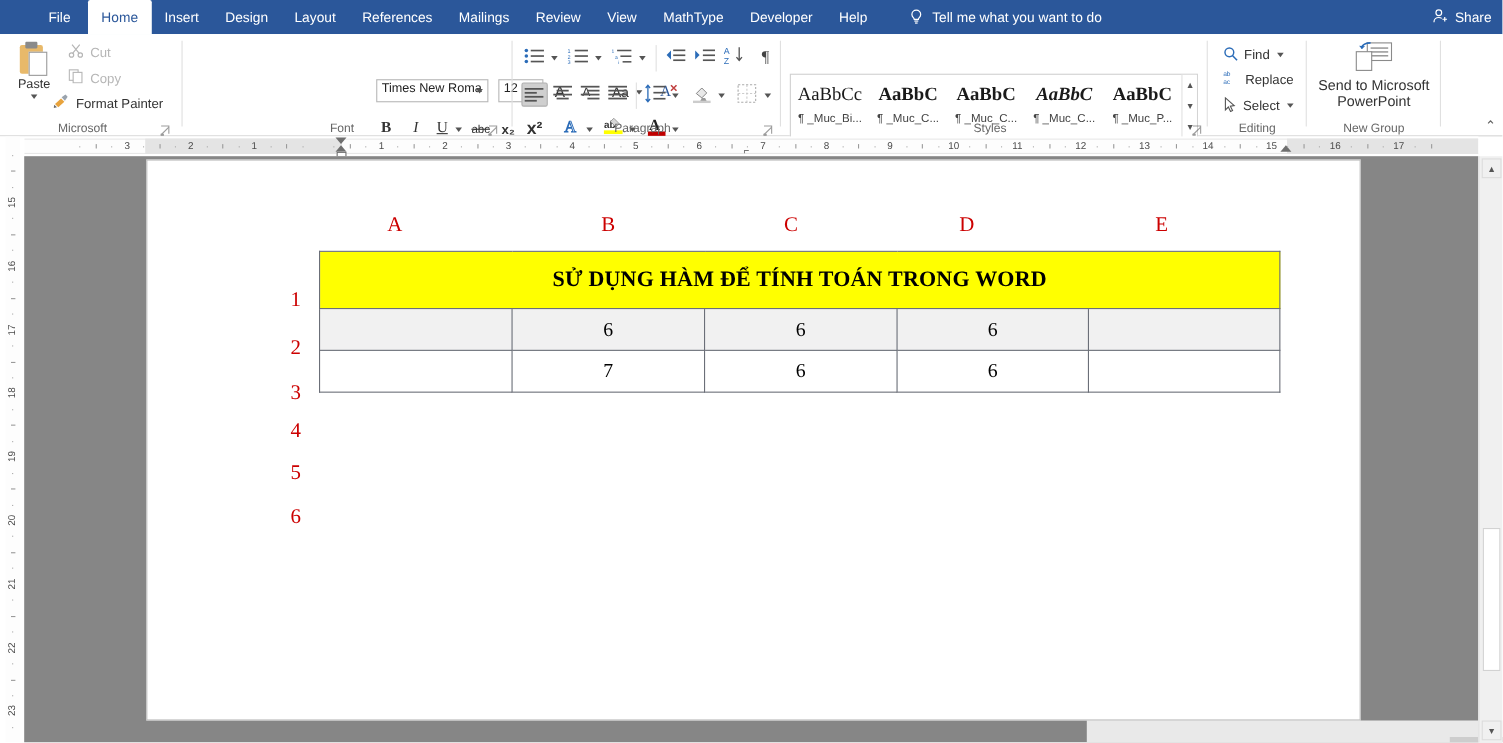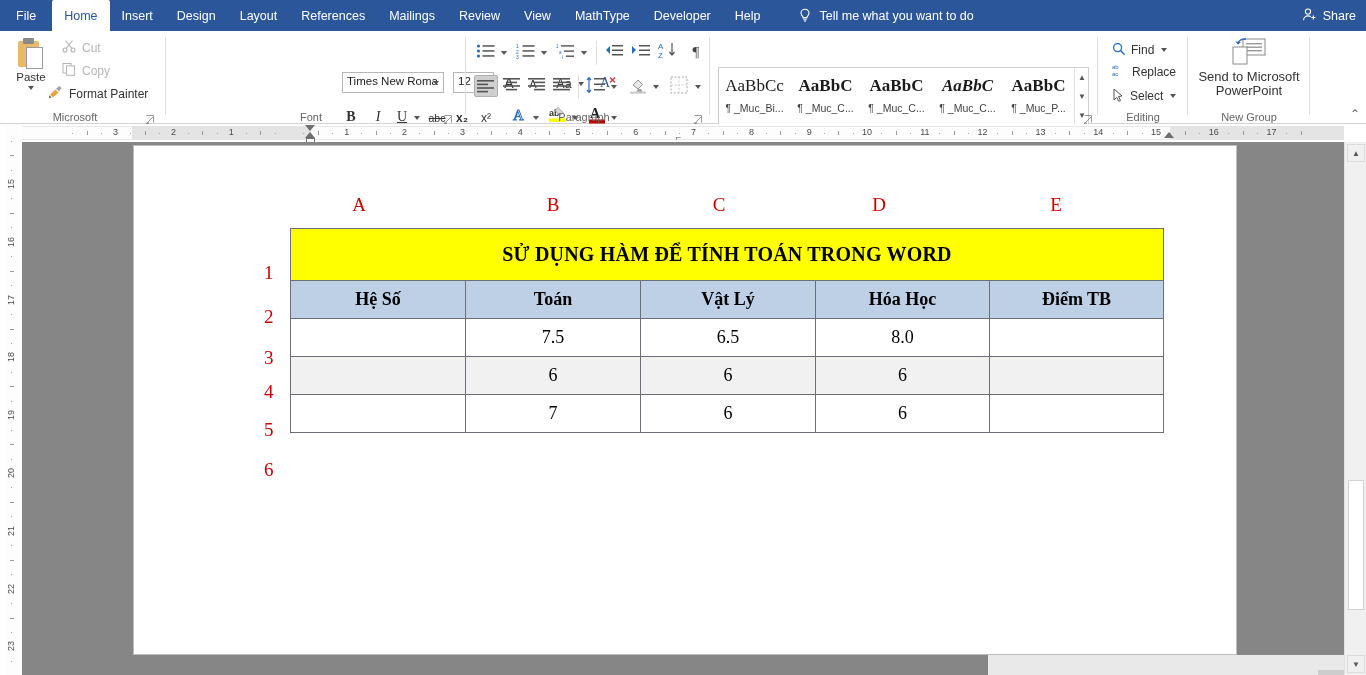--- a/index.html
+++ b/index.html
@@ -15,21 +15,21 @@
   .titlebar {
     position: absolute; top: 0; left: 0; width: 1366px; height: 31px;
     background: #2b579a;
     display: flex; align-items: stretch;
   }
   .tab {
     color: #ffffff; font-size: 12.5px;
     padding: 0 12px; display: flex; align-items: center;
     white-space: nowrap; cursor: default;
   }
-  .tab.file { padding: 0 16px; }
+  .tab.file { padding: 0 16px; margin-left: 28px; }
   .tab.active {
     background: #ffffff; color: #2b579a; font-weight: normal;
     border-top-left-radius: 2px; border-top-right-radius: 2px;
   }
   .tellme {
     display: flex; align-items: center; gap: 7px;
     margin-left: 26px; color: #ffffff; font-size: 12.5px;
   }
   .bulb {
     width: 14px; height: 15px; position: relative; display: inline-block;
@@ -430,21 +430,21 @@
       <div class="ricon" style="left:227px; top:76px; width:18px; height:20px; text-decoration:underline; font-family:'Liberation Serif',serif; font-size:14px;">
         <span>U</span>
       </div>
       <div class="dd" style="left:245px; top:77px;"></div>
       <div class="ricon" style="left:261px; top:77px; width:20px; height:20px; font-size:10.5px; text-decoration:line-through;">
         <span>abc</span>
       </div>
       <div class="ricon" style="left:286px; top:77px; width:20px; height:20px; font-size:12px; font-weight:bold;">
         <span>x₂</span>
       </div>
-      <div class="ricon" style="left:310px; top:77px; width:20px; height:20px; font-size:12px; font-weight:normal;">
+      <div class="ricon" style="left:310px; top:77px; width:20px; height:20px; font-size:16px; font-weight:bold;">
         <span>x²</span>
       </div>
 
       <div class="ricon" style="left:343px; top:75px; width:22px; height:20px;">
         <span>
           <svg width="18" height="17" viewBox="0 0 18 17">
             <text x="2" y="14" font-family="Liberation Serif, serif" font-size="15" fill="none" stroke="#2b6cb8" stroke-width=".9">A</text>
           </svg>
         </span>
       </div>
@@ -659,20 +659,21 @@
         <div class="stylecell" style="left:284px; font-weight:bold;">
           <div class="samp">AaBbC</div>
           <div class="sname" style="font-weight:normal">¶ _Muc_P...</div>
         </div>
         <div class="stylescroll">
           <div class="ssbtn" style="top:0;">▲</div>
           <div class="ssbtn" style="top:19px;">▼</div>
           <div class="ssbtn" style="top:38px;">▼</div>
         </div>
       </div>
+      <div class="glabel" style="left:0; width:380px;">Styles</div>
       <div class="dlg" style="right:4px;">
         <svg width="11" height="11" viewBox="0 0 11 11">
           <path d="M1.5 1.5h7v7" fill="none" stroke="#666" stroke-width="1"></path>
           <path d="M1.5 9.5l7-7" stroke="#666" stroke-width="1"></path>
           <path d="M1 8.5h3v2H1z" fill="#666"></path>
         </svg>
       </div>
       <div class="gsep" style="left:387px;"></div>
     </div>
 
@@ -895,34 +896,20 @@
           <col style="width:175px">
             <col style="width:175px">
             <col style="width:175px">
           <col style="width:174px">
             <col style="width:174px">
         </colgroup>
         <tbody>
           <tr class="r-title">
             <td colspan="5">SỬ DỤNG HÀM ĐỂ TÍNH TOÁN TRONG WORD</td>
           </tr>
-          <tr class="r-head">
-            <td>Hệ Số</td>
-            <td>Toán</td>
-            <td>Vật Lý</td>
-            <td>Hóa Học</td>
-            <td>Điểm TB</td>
-          </tr>
-          <tr class="r-odd">
-            <td></td>
-            <td>7.5</td>
-            <td>6.5</td>
-            <td>8.0</td>
-            <td></td>
-          </tr>
           <tr class="r-even">
             <td></td>
             <td>6</td>
             <td>6</td>
             <td>6</td>
             <td></td>
           </tr>
           <tr class="r-odd">
             <td></td>
             <td>7</td>

